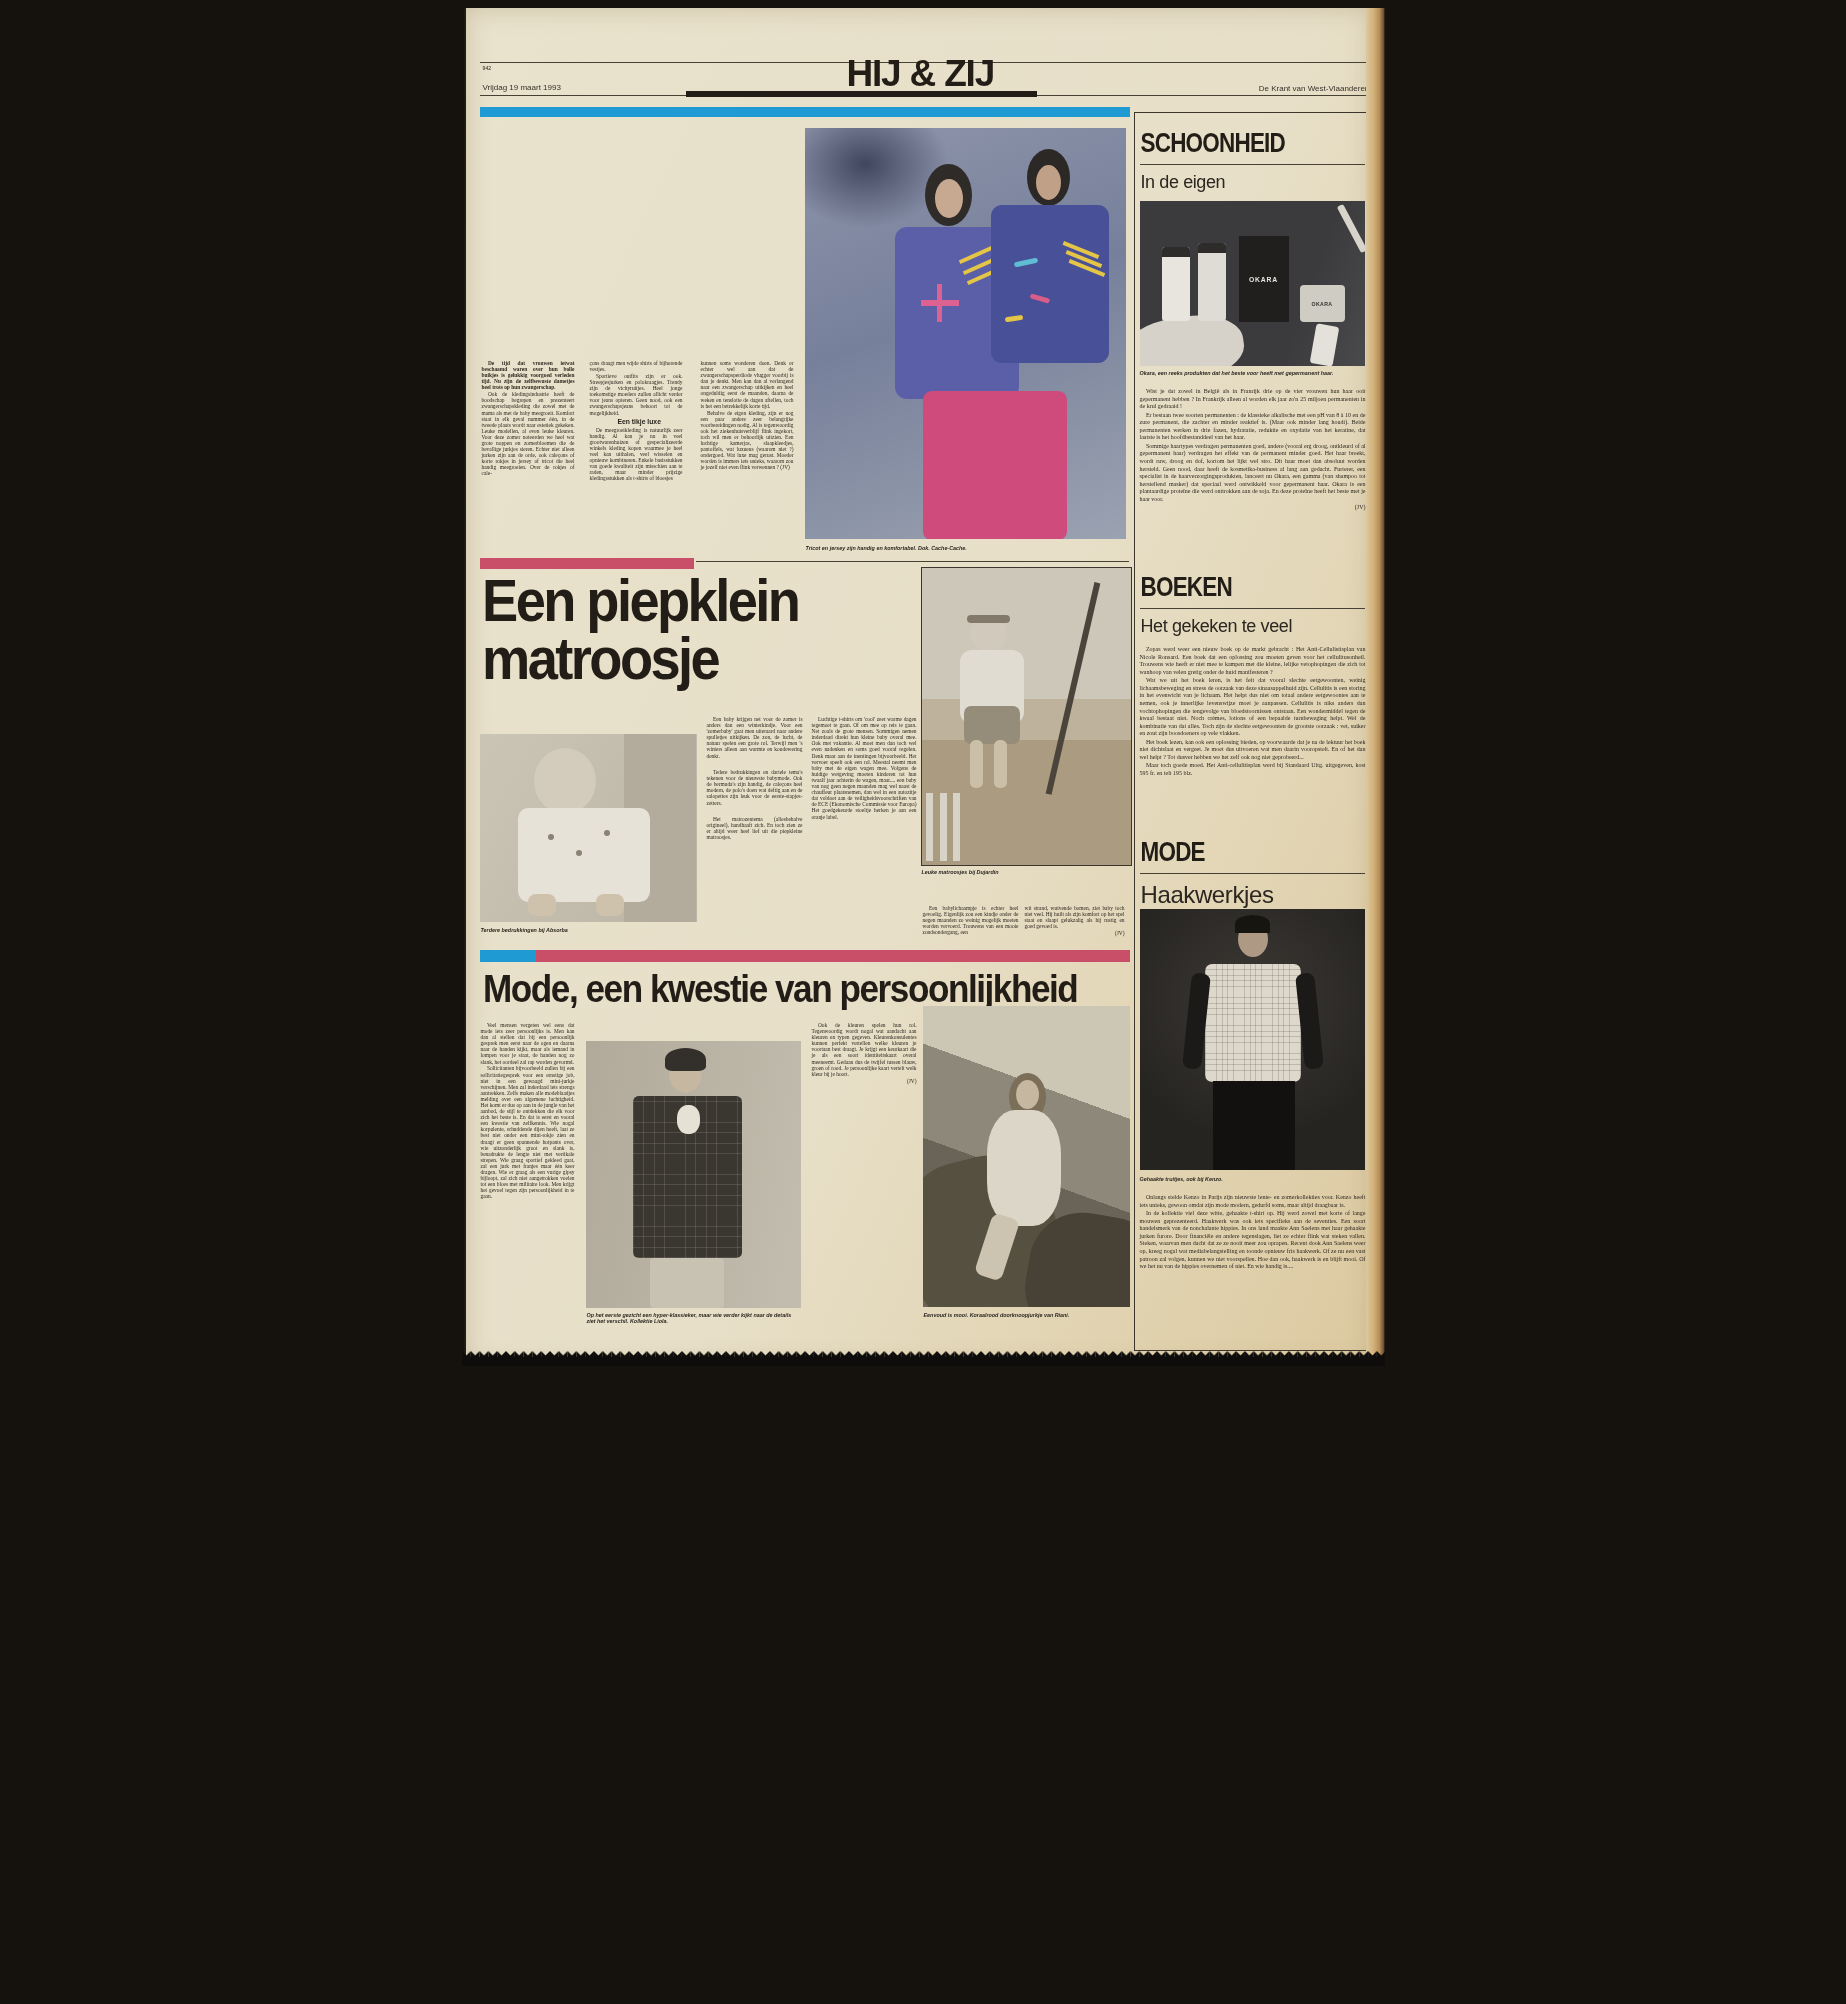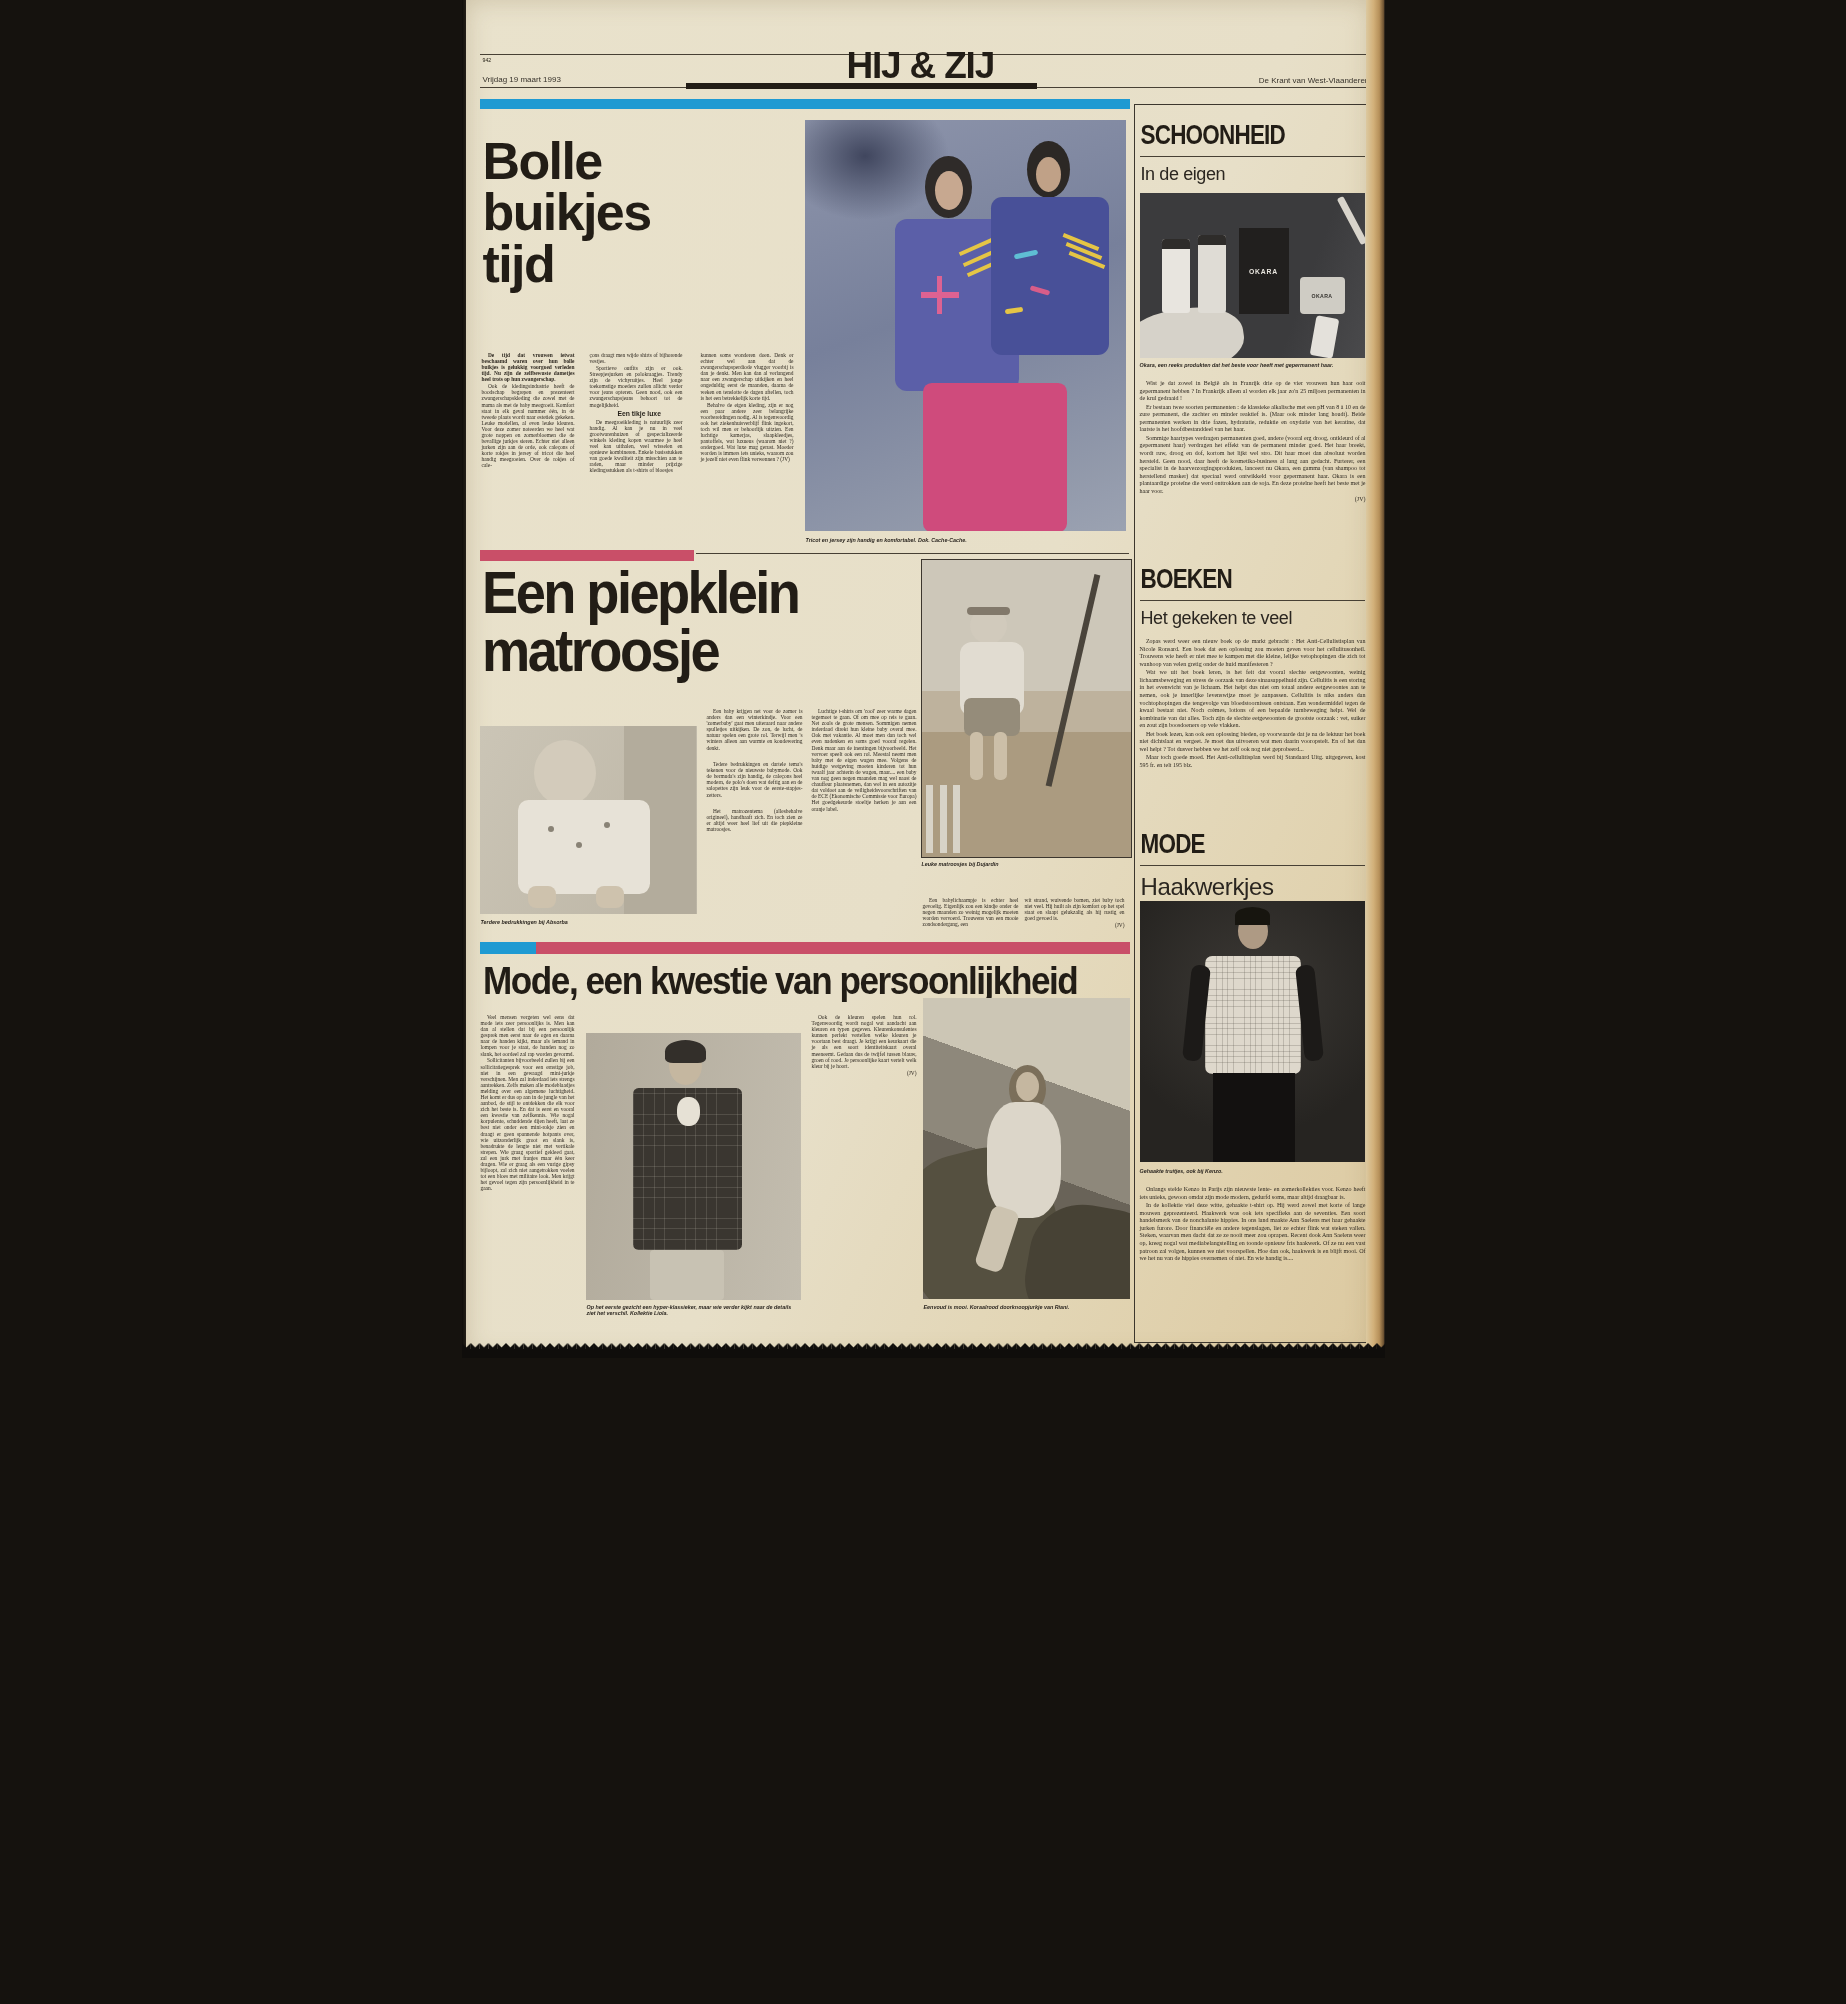--- a/index.html
+++ b/index.html
@@ -1,16 +1,16 @@
 <!DOCTYPE html>
 <html style="font-size:6.4px"><head>
 <meta charset="utf-8">
 <style>
   html,body{margin:0;padding:0;background:#15120e;}
-  .stage{position:relative;width:923px;height:1358px;margin:0 auto;overflow:hidden;
+  .stage{position:relative;width:923px;height:1358px;margin:8px auto;overflow:hidden;
          font-family:"Liberation Sans",sans-serif;}
   .paper{position:absolute;left:4px;top:0;width:905px;height:1358px;
          background:linear-gradient(115deg,#e9e2cc 0%,#e7dfc8 55%,#e2d5b4 78%,#dcc9a0 100%);
          box-shadow:inset 0 0 24px rgba(120,95,50,.25);}
   .curl{position:absolute;top:0;right:0;width:19px;height:1358px;
         background:linear-gradient(90deg,#dcc9a0,#d2b079 40%,#b6905a 70%,#6f5433 92%,#141210);}
   .edgeL{position:absolute;left:0;top:0;width:4px;height:1358px;background:linear-gradient(90deg,#0f0d0a,#241f18);}
   .zig{position:absolute;left:0;bottom:8.8px;width:100%;height:6.4px;
        background-image:linear-gradient(-45deg,#0f0d0b 4.4px,transparent 0),linear-gradient(45deg,#0f0d0b 4.4px,transparent 0);
        background-position:left bottom;background-repeat:repeat-x;background-size:8.8px 8.8px;}
@@ -41,25 +41,20 @@
   <div class="abs rule" style="left:18px;top:54px;width:889px;height:0.8px"></div>
   <div class="abs ink" style="left:21px;top:57px;font-size:5.2px">942</div>
   <div class="abs ink" style="left:21px;top:75px;font-size:8px;color:#37322b">Vrijdag 19 maart 1993</div>
   <div class="abs hl" style="left:385px;top:45px;width:209px;font-size:37px;letter-spacing:-1.2px">HIJ &amp; ZIJ</div>
   <div class="abs" style="right:15.2px;top:76px;width:257px;font-size:8px;text-align:right;color:#37322b">De Krant van West-Vlaanderen</div>
   <div class="abs rule" style="left:18px;top:87px;width:206px;height:0.8px"></div>
   <div class="abs" style="left: 224px; top: 83px; width: 351px; height: 6.4px; background: rgb(34, 29, 22);"></div>
   <div class="abs rule" style="left:575px;top:87px;width:335px;height:0.8px"></div>
   <div class="abs" style="left: 18px; top: 99px; width: 650px; height: 10.4px; background: rgb(31, 154, 210);"></div>
 
-  <div class="abs hl" style="left:21px;top:136px;font-size:52px;line-height:.99">
-    <span style="display:block">Bolle</span>
-    <span style="display:block">buikjes</span>
-    <span style="display:block">tijd</span>
-  </div>
 
   <div class="photo" style="left:343px;top:120px;width:321px;height:411px;background:linear-gradient(160deg,#8d95ad,#76809d 45%,#9aa2b2)">
     <div style="position:absolute;left:-24px;top:-28px;width:168px;height:128px;background:radial-gradient(closest-side,#3f4660,transparent);border-radius:50%"></div>
     <div style="position:absolute;left:120px;top:36px;width:47px;height:62px;background:#2f2b29;border-radius:50%"></div>
     <div style="position:absolute;left:130px;top:51px;width:28px;height:39px;background:#c9a88e;border-radius:50%"></div>
     <div style="position:absolute;left:90px;top:99px;width:124px;height:172px;background:#5a5fae;border-radius:12px"></div>
     <div style="position:absolute;left:152px;top:120px;width:60px;height:4px;background:#e8c53a;transform:rotate(-24deg)"></div>
     <div style="position:absolute;left:156px;top:131px;width:60px;height:4px;background:#e8c53a;transform:rotate(-24deg)"></div>
     <div style="position:absolute;left:160px;top:141px;width:60px;height:4px;background:#e8c53a;transform:rotate(-24deg)"></div>
     <div style="position:absolute;left:116px;top:172px;width:38px;height:5.6px;background:#e55f94"></div>

